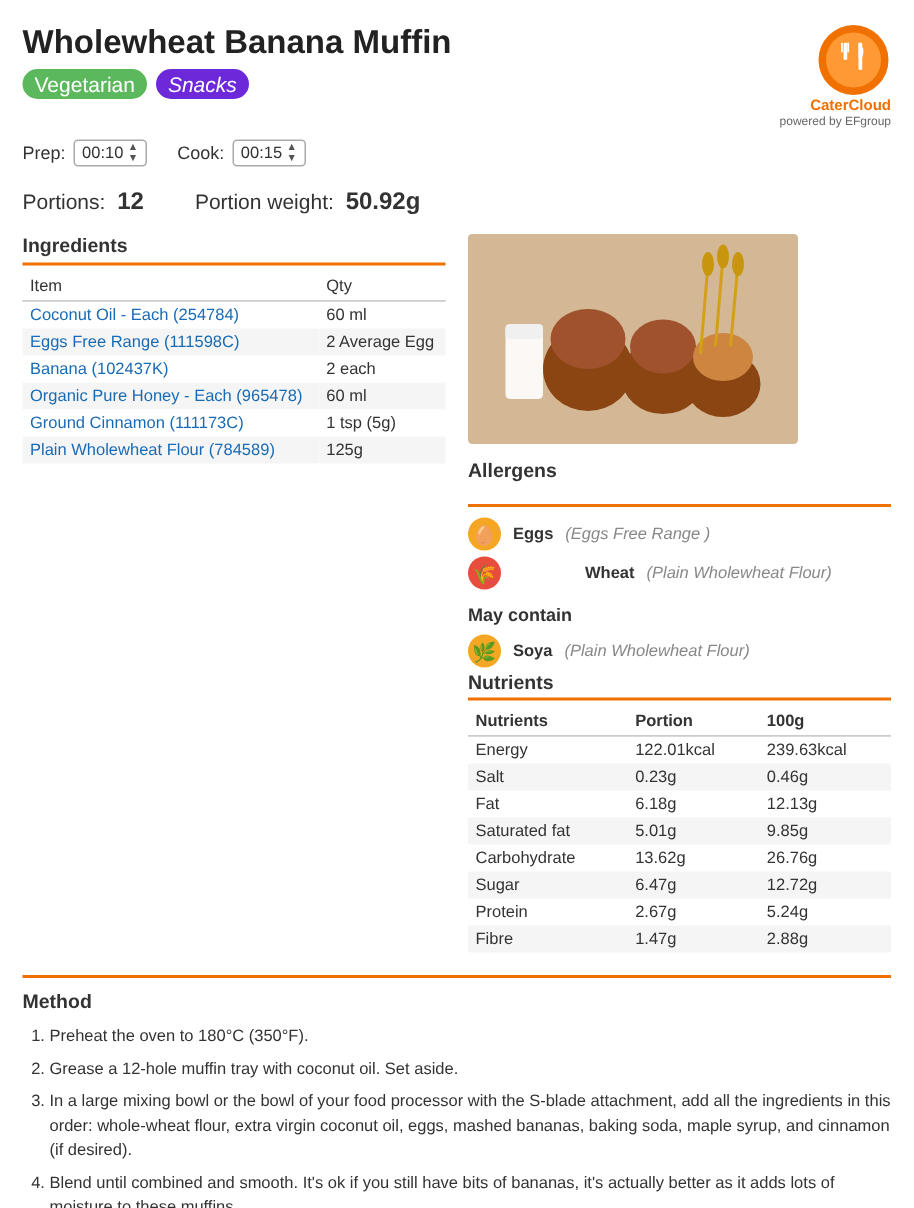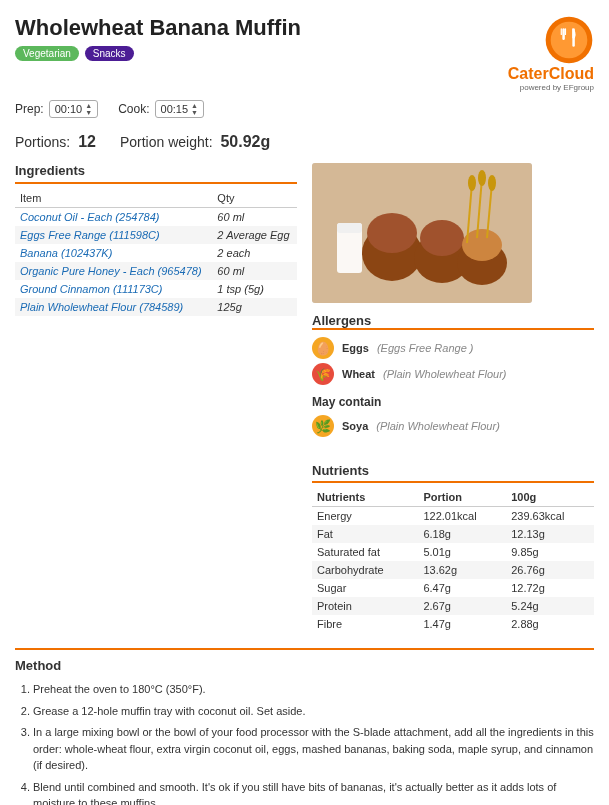--- a/index.html
+++ b/index.html
@@ -1,55 +1,55 @@
 <!DOCTYPE html>
 <html><head>
   <meta charset="utf-8">
   <style>
     * { box-sizing: border-box; margin: 0; padding: 0; }
     body { font-family: Arial, sans-serif; font-size: 12px; color: #333; background: #fff; width: 609px; min-height: 805px; padding: 15px; }
 
     .header { display: flex; justify-content: space-between; align-items: flex-start; margin-bottom: 8px; gap: 28px; }
     .title { font-size: 22px; font-weight: bold; color: #222; }
     .tags { display: flex; gap: 6px; margin-top: 5px; }
-    .tag { padding: 2px 8px; border-radius: 10px; font-size: 10px; color: #fff; }
+    .tag { padding: 2px 8px; border-radius: 10px; font-size: 14px; color: #fff; }
     .tag-veg { background: #5cb85c; }
-    .tag-snacks { background: #4c1d95; }
+    .tag-snacks { background: #6d28d9; font-style: italic; }
 
     .prep-cook { display: flex; align-items: center; gap: 20px; margin-bottom: 10px; padding-bottom: 5px; }
     .prep-cook-item { display: flex; align-items: center; gap: 5px; }
     .time-box { display: flex; align-items: center; gap: 3px; border: 1px solid #aaa; border-radius: 3px; padding: 1px 5px; font-size: 11px; background: #fff; }
     .time-stepper { display: flex; flex-direction: column; cursor: pointer; }
     .time-stepper span { font-size: 7px; line-height: 1; color: #555; }
 
-    .portions { display: flex; align-items: center; gap: 24px; margin-bottom: 12px; font-size: 14px; }
+    .portions { display: flex; align-items: center; gap: 34px; margin-bottom: 12px; font-size: 14px; }
 
     .main-content { display: flex; gap: 15px; }
     .left-col { flex: 1; min-width: 280px; }
     .right-col { flex: 1; min-width: 260px; }
 
     .section-title { font-size: 13px; font-weight: bold; margin-bottom: 5px; border-bottom: 2px solid #f07000; padding-bottom: 4px; }
 
     .ingredients-table { width: 100%; border-collapse: collapse; margin-bottom: 10px; }
     .ingredients-table th { text-align: left; font-size: 11px; font-weight: normal; padding: 3px 5px; background: #fff; border-bottom: 1px solid #ccc; }
-    .ingredients-table td { padding: 3px 5px; font-size: 11px; font-style: italic; }
+    .ingredients-table td { padding: 3px 5px; font-size: 11px; }
     .ingredients-table tr:nth-child(even) td { background: #f5f5f5; }
 
     .food-image { width: 100%; max-width: 220px; height: 140px; object-fit: cover; border-radius: 3px; margin-bottom: 10px; background: #ddd; overflow: hidden; }
 
     .allergens-section { margin-bottom: 8px; }
-    .allergens-title { font-size: 13px; font-weight: bold; border-bottom: 2px solid #f07000; padding-bottom: 0; margin-bottom: 5px; }
+    .allergens-title { font-size: 13px; font-weight: bold; border-bottom: 2px solid #f07000; padding-bottom: 15px; margin-bottom: 5px; }
     .allergen-row { display: flex; align-items: center; gap: 8px; padding: 2px 0; font-size: 11px; }
     .allergen-icon { width: 22px; height: 22px; border-radius: 50%; display: flex; align-items: center; justify-content: center; font-size: 13px; }
     .allergen-egg { background: #f5a623; }
     .allergen-wheat { background: #e74c3c; }
     .allergen-soya { background: #f5a623; }
     .allergen-text { color: #888; font-style: italic; }
 
-    .may-contain { margin-bottom: 24px; }
+    .may-contain { margin-bottom: 0; }
     .may-contain-title { font-size: 12px; font-weight: bold; margin-bottom: 4px; }
 
     .nutrients-table { width: 100%; border-collapse: collapse; }
     .nutrients-table th { text-align: left; font-size: 11px; font-weight: bold; padding: 3px 5px; border-bottom: 1px solid #ccc; }
     .nutrients-table td { padding: 3px 5px; font-size: 11px; }
     .nutrients-table tr:nth-child(even) td { background: #f5f5f5; }
     .nutrients-title { font-size: 13px; font-weight: bold; border-bottom: 2px solid #f07000; padding-bottom: 3px; margin-bottom: 5px; }
 
     .method-section { margin-top: 15px; border-top: 2px solid #f07000; padding-top: 8px; }
     .method-title { font-size: 13px; font-weight: bold; margin-bottom: 8px; }
@@ -76,21 +76,21 @@
       <circle cx="30" cy="30" r="28" fill="#f07000"></circle>
       <circle cx="30" cy="30" r="22" fill="#ff9933"></circle>
 
       <rect x="22" y="16" width="3" height="14" rx="1.5" fill="white"></rect>
       <rect x="20" y="16" width="1.5" height="8" rx="0.75" fill="white"></rect>
       <rect x="25" y="16" width="1.5" height="8" rx="0.75" fill="white"></rect>
 
       <rect x="34" y="16" width="3" height="22" rx="1.5" fill="white"></rect>
       <path d="M34 16 Q40 20 37 28 L34 28 Z" fill="white"></path>
     </svg>
-    <div style="font-size:16px;font-weight:bold;color:#f07000;text-align:center;">CaterCloud</div>
+    <div style="font-size:10px;font-weight:bold;color:#f07000;text-align:center;">CaterCloud</div>
     <div style="font-size:8px;color:#666;text-align:center;">powered by EFgroup</div>
   </div>
 </div>
 
 <div class="prep-cook">
   <div class="prep-cook-item">
     <span>Prep:</span>
     <div class="time-box">
       <span>00:10</span>
       <div class="time-stepper">
@@ -190,21 +190,21 @@
     <div class="allergens-section">
       <div class="allergens-title">Allergens</div>
       <div id="allergens-list">
           <div class="allergen-row">
     <div class="allergen-icon allergen-egg">🥚</div>
     <span style="font-size:11px;font-weight:bold;">Eggs</span>
     <span class="allergen-text">(Eggs Free Range )</span>
   </div>
           <div class="allergen-row">
     <div class="allergen-icon allergen-wheat">🌾</div>
-    <span style="font-size:11px;font-weight:bold;">Wheat</span>
+    <span style="font-size:11px;font-weight:bold;margin-left:48px;">Wheat</span>
     <span class="allergen-text">(Plain Wholewheat Flour)</span>
   </div>
         </div>
     </div>
 
     <div class="may-contain">
       <div class="may-contain-title">May contain</div>
       <div id="may-contain-list">
           <div class="allergen-row">
     <div class="allergen-icon allergen-soya">🌿</div>
@@ -222,20 +222,25 @@
             <th>Nutrients</th>
             <th>Portion</th>
             <th>100g</th>
           </tr>
         </thead>
         <tbody id="nutrients-tbody">
             <tr>
               <td>Energy</td>
               <td>122.01kcal</td>
               <td>239.63kcal</td>
+            </tr>
+            <tr>
+              <td>Salt</td>
+              <td>0.23g</td>
+              <td>0.46g</td>
             </tr>
             <tr>
               <td>Fat</td>
               <td>6.18g</td>
               <td>12.13g</td>
             </tr>
             <tr>
               <td>Saturated fat</td>
               <td>5.01g</td>
               <td>9.85g</td>

